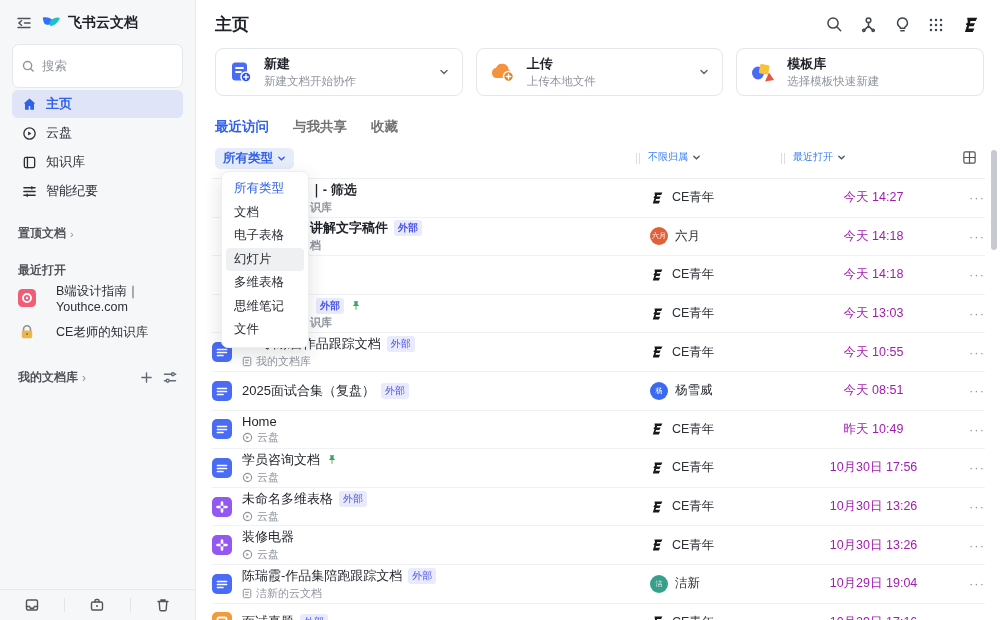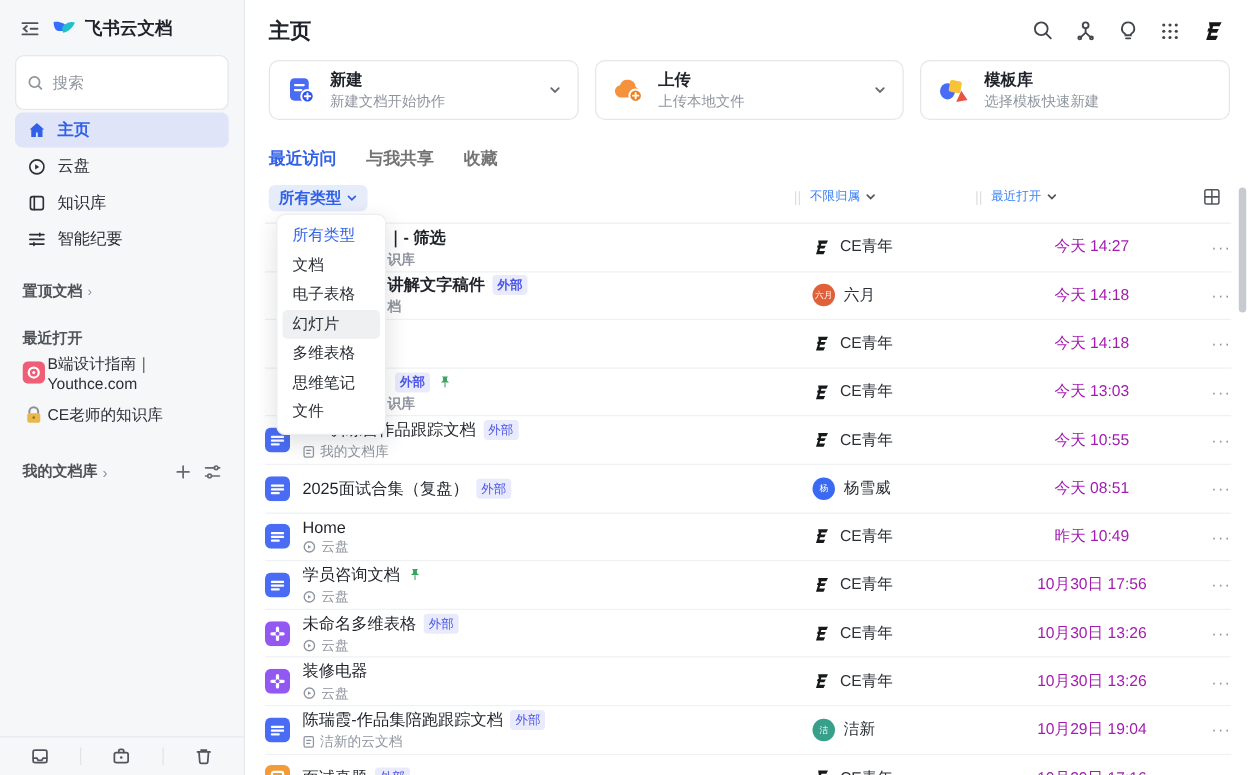--- a/index.html
+++ b/index.html
@@ -13,21 +13,21 @@
   .sb-logo { display:flex; align-items:center; gap:7px; }
   .sb-logo-text { font-size:14px; font-weight:700; }
   .searchbox { display:flex; align-items:center; gap:7px; background:#fff; border:1px solid #e6e7e9; border-radius:7px; height:44px; padding:0 9px; margin-bottom:2px; }
   .searchbox input { border:none; outline:none; width:120px; font-size:12.5px; background:transparent; color:#1f2329; font-family:inherit; }
   .searchbox input::placeholder { color:#8f959e; }
   .nav-item { display:flex; align-items:center; gap:9px; height:28px; padding:0 9px; border-radius:6px; font-size:13px; color:#2b2f36; cursor:pointer; margin-bottom:1px; }
   .nav-item.active { background:#dfe4f8; color:#3161e8; font-weight:600; }
   .nav-item .nico { width:16px; height:16px; display:flex; align-items:center; justify-content:center; }
   .sb-section { display:flex; align-items:center; gap:4px; font-size:12px; color:#4e5358; font-weight:600; padding:0 6px; margin-top:20px; }
   .sb-section .chev { color:#8f959e; font-size:11px; font-weight:400; }
-  .sb-item { display:flex; align-items:center; gap:2px; height:30px; padding:0 6px; font-size:12.5px; color:#2b2f36; border-radius:6px; cursor:pointer; margin-top:4px; }
+  .sb-item { display:flex; align-items:center; gap:20px; height:30px; padding:0 6px; font-size:12.5px; color:#2b2f36; border-radius:6px; cursor:pointer; margin-top:4px; }
   .sb-mylib { display:flex; align-items:center; font-size:12px; color:#4e5358; font-weight:600; padding:0 6px; margin-top:22px; }
   .sb-mylib .spacer { flex:1; }
   .sb-mylib .mini { color:#646a73; margin-left:10px; cursor:pointer; display:flex; align-items:center; }
   .sb-bottom { position:absolute; left:0; bottom:0; width:100%; height:31px; border-top:1px solid #e8e9eb; display:flex; align-items:center; }
   .sb-bottom .cell { flex:1; display:flex; justify-content:center; cursor:pointer; }
   .sb-bottom .vdiv { width:1px; height:14px; background:#e3e4e6; }
 
   
   .main { position:relative; flex:1; height:620px; background:#fff; }
   .m-header { display:flex; align-items:center; padding:13px 19px 0 19px; }

